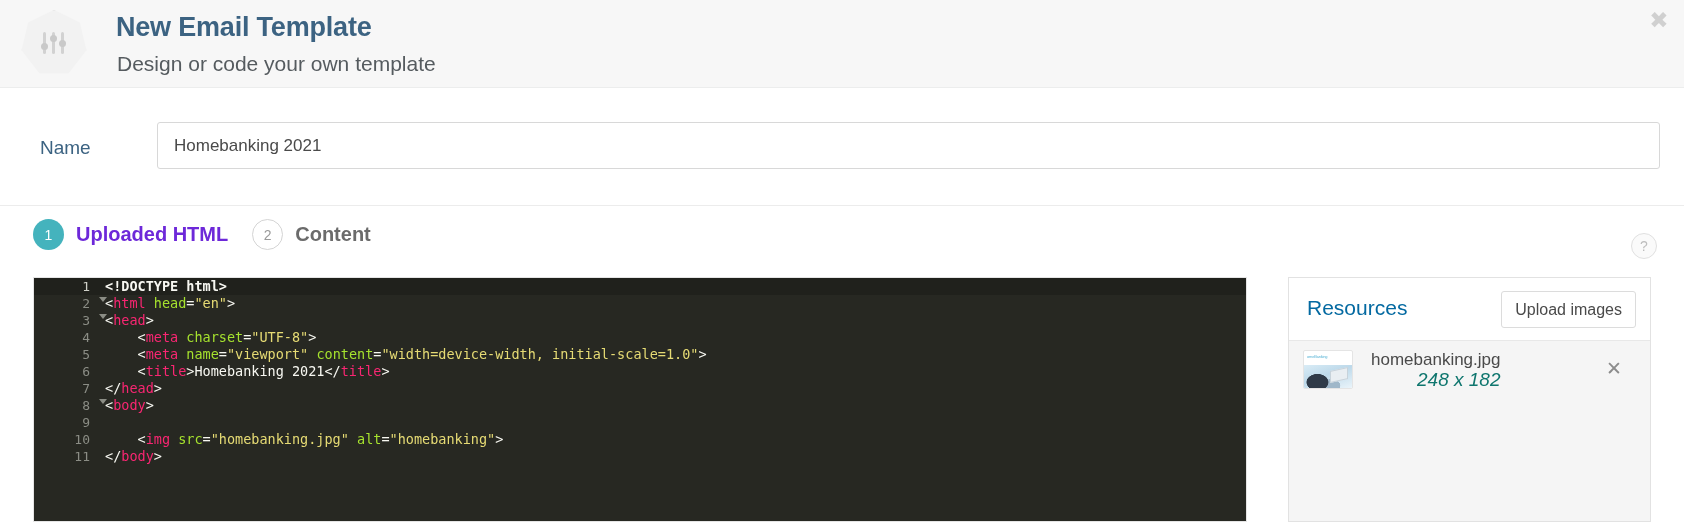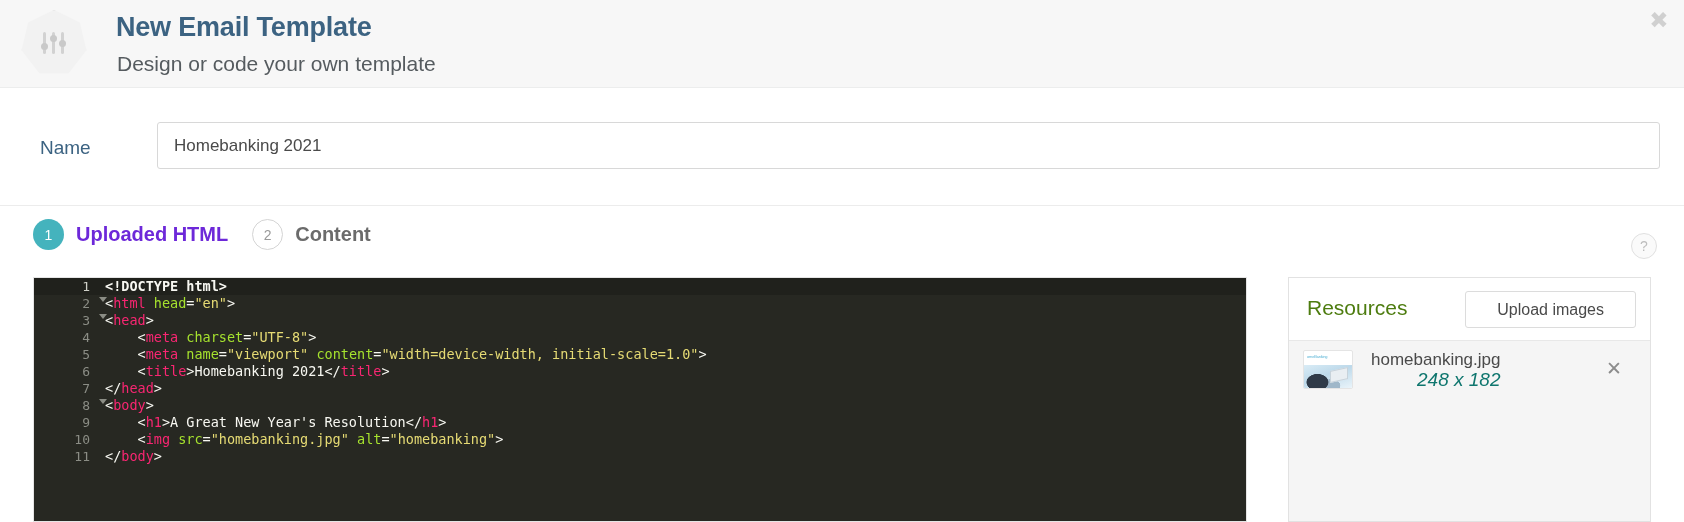--- a/index.html
+++ b/index.html
@@ -157,25 +157,25 @@
     border: 1px solid #e2e2e2;
     overflow: hidden;
   }
   .res-head {
     height: 63px; position: relative;
     border-bottom: 1px solid #e8e8e8;
     background: #ffffff;
   }
   .res-title {
     position: absolute; left: 18px; top: 18px;
-    font-size: 21px; color: #4d7c0f; font-weight: 400;
+    font-size: 21px; color: #0369a1; font-weight: 400;
   }
   .upload-btn {
     position: absolute; right: 14px; top: 13px;
-    height: 37px; padding: 0 31px;
+    height: 37px; padding: 0 13px;
     background: #ffffff; border: 1px solid #dcdcdc; border-radius: 3px;
     color: #4a4a4a; font-size: 16px; line-height: 35px;
     font-family: "Liberation Sans", sans-serif;
     cursor: pointer;
   }
   .res-list { background: #f5f5f5; height: 181px; }
   .res-item {
     position: relative; height: 57px;
     display: flex; align-items: center;
     padding: 0 14px;
@@ -259,21 +259,21 @@
 
 <div class="editor" id="editor">
     <div class="code-line active"><div class="gutter">1</div><div class="gutter-sep"></div><div class="code-text"><span class="tkn-doctype">&lt;!DOCTYPE html&gt;</span></div></div>
     <div class="code-line"><div class="gutter">2<span class="fold"></span></div><div class="gutter-sep"></div><div class="code-text"><span class="tkn-punct">&lt;</span><span class="tkn-tag">html</span><span class="tkn-punct"> </span><span class="tkn-attr">head</span><span class="tkn-punct">=</span><span class="tkn-val">"en"</span><span class="tkn-punct">&gt;</span></div></div>
     <div class="code-line"><div class="gutter">3<span class="fold"></span></div><div class="gutter-sep"></div><div class="code-text"><span class="tkn-punct">&lt;</span><span class="tkn-tag">head</span><span class="tkn-punct">&gt;</span></div></div>
     <div class="code-line"><div class="gutter">4</div><div class="gutter-sep"></div><div class="code-text"><span class="tkn-punct">    &lt;</span><span class="tkn-tag">meta</span><span class="tkn-punct"> </span><span class="tkn-attr">charset</span><span class="tkn-punct">=</span><span class="tkn-val">"UTF-8"</span><span class="tkn-punct">&gt;</span></div></div>
     <div class="code-line"><div class="gutter">5</div><div class="gutter-sep"></div><div class="code-text"><span class="tkn-punct">    &lt;</span><span class="tkn-tag">meta</span><span class="tkn-punct"> </span><span class="tkn-attr">name</span><span class="tkn-punct">=</span><span class="tkn-val">"viewport"</span><span class="tkn-punct"> </span><span class="tkn-attr">content</span><span class="tkn-punct">=</span><span class="tkn-val">"width=device-width, initial-scale=1.0"</span><span class="tkn-punct">&gt;</span></div></div>
     <div class="code-line"><div class="gutter">6</div><div class="gutter-sep"></div><div class="code-text"><span class="tkn-punct">    &lt;</span><span class="tkn-tag">title</span><span class="tkn-punct">&gt;</span><span class="tkn-text">Homebanking 2021</span><span class="tkn-punct">&lt;/</span><span class="tkn-tag">title</span><span class="tkn-punct">&gt;</span></div></div>
     <div class="code-line"><div class="gutter">7</div><div class="gutter-sep"></div><div class="code-text"><span class="tkn-punct">&lt;/</span><span class="tkn-tag">head</span><span class="tkn-punct">&gt;</span></div></div>
     <div class="code-line"><div class="gutter">8<span class="fold"></span></div><div class="gutter-sep"></div><div class="code-text"><span class="tkn-punct">&lt;</span><span class="tkn-tag">body</span><span class="tkn-punct">&gt;</span></div></div>
-    <div class="code-line"><div class="gutter">9</div><div class="gutter-sep"></div><div class="code-text"><span class="tkn-punct">    &lt;</span><span class="tkn-tag">h1</span><span class="tkn-punct">&gt;</span><span class="tkn-text">A Great New Year's Resolution</span><span class="tkn-punct">&lt;/</span><span class="tkn-tag">h1</span><span class="tkn-punct">&gt;</span></div></div>
+    <div class="code-line"><div class="gutter">9</div><div class="gutter-sep"></div></div>
     <div class="code-line"><div class="gutter">10</div><div class="gutter-sep"></div><div class="code-text"><span class="tkn-punct">    &lt;</span><span class="tkn-tag">img</span><span class="tkn-punct"> </span><span class="tkn-attr">src</span><span class="tkn-punct">=</span><span class="tkn-val">"homebanking.jpg"</span><span class="tkn-punct"> </span><span class="tkn-attr">alt</span><span class="tkn-punct">=</span><span class="tkn-val">"homebanking"</span><span class="tkn-punct">&gt;</span></div></div>
     <div class="code-line"><div class="gutter">11</div><div class="gutter-sep"></div><div class="code-text"><span class="tkn-punct">&lt;/</span><span class="tkn-tag">body</span><span class="tkn-punct">&gt;</span></div></div>
   </div>
 
 <div class="resources">
   <div class="res-head">
     <div class="res-title">Resources</div>
     <button class="upload-btn">Upload images</button>
   </div>
   <div class="res-list" id="res-list">

